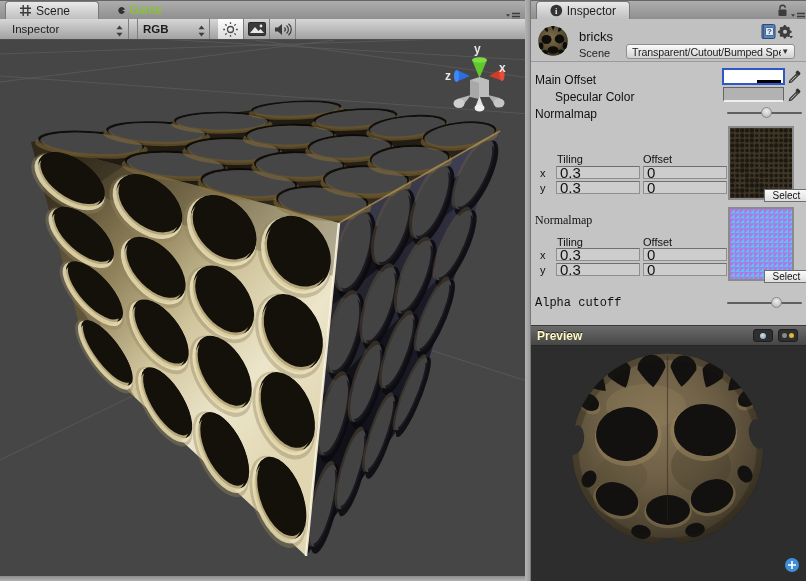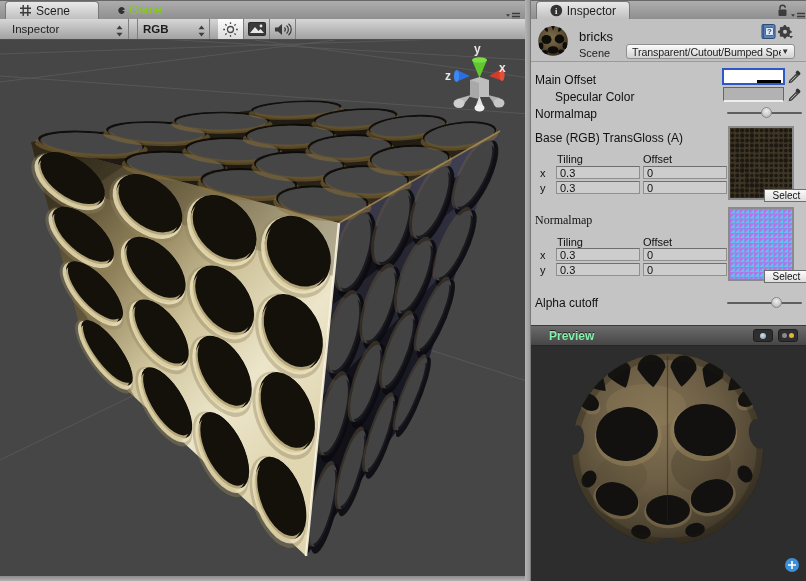--- a/index.html
+++ b/index.html
@@ -29,21 +29,21 @@
 #vdiv { left:525px; top:0; width:6px; height:581px; background:linear-gradient(90deg,#b4b4b4,#9a9a9a); border-right:1px solid #787878; }
 
 
 #insp { left:531px; top:0; width:275px; height:581px; background:#c4c4c4; }
 #tabbar-r { left:531px; top:0; width:275px; height:19px;
   background:linear-gradient(#adadad,#8f8f8f); border-top:1px solid #666; }
 #header { left:531px; top:19px; width:275px; height:43px; background:#c1c1c1; border-bottom:1px solid #9a9a9a; }
 .lbl { position:absolute; font-size:12px; color:#111; }
 .small { font-size:11px; }
 .field { position:absolute; height:13px; background:#cdcdcd; border:1px solid #8f8f8f; border-top-color:#6f6f6f;
-  font-size:11px; color:#111; padding:0 3px; line-height:12px; }
+  font-size:15px; color:#111; padding:0 3px; line-height:12px; }
 .dropdown { position:absolute; border-radius:3px; background:linear-gradient(#fbfbfb,#d2d2d2);
   border:1px solid #8f8f8f; font-size:11.5px; color:#1a1a1a; display:flex; align-items:center; }
 .slider-track { position:absolute; height:2px; background:#5f5f5f; border-radius:1px; }
 .slider-knob { position:absolute; width:11px; height:11px; border-radius:50%;
   background:radial-gradient(circle at 50% 35%, #efefef, #c2c2c2 70%, #9a9a9a); border:1px solid #8a8a8a; }
 .thumb { position:absolute; width:66px; height:74px; border:2px solid #8a8a8a; background:#222; }
 .selectbtn { position:absolute; width:45px; height:13px; background:linear-gradient(#fafafa,#dedede);
   border:1px solid #6e6e6e; font-size:10px; color:#111; text-align:center; line-height:12px; }
 #prevbar { left:531px; top:325px; width:275px; height:21px;
   background:linear-gradient(#6b6b6b,#464646); border-top:1px solid #3a3a3a; border-bottom:1px solid #262626; }
@@ -495,21 +495,20 @@
 <div class="swatch" style="left:723px; top:87px; width:61px; height:15px; background:#b2b2b2; border:1px solid #666; border-bottom:2px solid #eee;"></div>
 <div class="abs" style="left:788px; top:88px;"><svg width="13" height="14" viewBox="0 0 13 14">
 <path d="M1.5 12.5 L2 10.5 L8 4.5 L9.5 6 L3.5 12 Z" fill="none" stroke="#333" stroke-width="1.2"></path>
 <path d="M7.5 3 L10.5 6 L12 4.5 Q13 3.5 12 2.5 L10.5 1 Q9.5 0 8.5 1 Z" fill="#333"></path>
       </svg></div>
 
 <div class="lbl" style="left:535px; top:107px;">Normalmap</div>
 <div class="slider-track" style="left:727px; top:112px; width:75px;"></div>
 <div class="slider-knob" style="left:761px; top:107px;"></div>
 
-<div class="lbl" style="left:535px; top:131px;">Base (RGB) TransGloss (A)</div>
 <div class="thumb" style="left:728px; top:126px;"><svg width="62" height="70" viewBox="0 0 62 70">
         <rect width="62" height="70" fill="#473c2c"></rect>
         <rect width="62" height="70" fill="#2e2719" opacity="0.35"></rect>
         <circle cx="2.5" cy="2.5" r="1.7" fill="#1c1812"></circle>
         <circle cx="2.5" cy="7.5" r="1.9" fill="#1c1812"></circle>
         <circle cx="2.5" cy="12.5" r="1.8" fill="#1c1812"></circle>
         <circle cx="2.5" cy="17.5" r="2.0" fill="#1c1812"></circle>
         <circle cx="2.5" cy="22.5" r="2.0" fill="#1c1812"></circle>
         <circle cx="2.5" cy="27.5" r="1.6" fill="#1c1812"></circle>
         <circle cx="2.5" cy="32.5" r="1.5" fill="#1c1812"></circle>
@@ -1096,26 +1095,26 @@
 <div class="lbl small" style="left:557px; top:236px;">Tiling</div>
 <div class="lbl small" style="left:643px; top:236px;">Offset</div>
 <div class="lbl small" style="left:540px; top:249px;">x</div>
 <div class="field" style="left:556px; top:248px; width:84px;">0.3</div>
 <div class="field" style="left:643px; top:248px; width:84px;">0</div>
 <div class="lbl small" style="left:540px; top:264px;">y</div>
 <div class="field" style="left:556px; top:263px; width:84px;">0.3</div>
 <div class="field" style="left:643px; top:263px; width:84px;">0</div>
 <div class="selectbtn" style="left:764px; top:270px;">Select</div>
 
-<div class="lbl" style="left:535px; top:296px;">Alpha cutoff</div>
+<div class="lbl" style="left:535px; top:296px;font-family:Liberation Mono, monospace;">Alpha cutoff</div>
 <div class="slider-track" style="left:727px; top:302px; width:75px;"></div>
 <div class="slider-knob" style="left:771px; top:297px;"></div>
 
 <div class="abs" id="prevbar"></div>
-<div class="lbl" style="left:537px; top:329px; color:#86efac; font-weight:bold; font-size:12px; text-shadow:0 -1px 0 #222;margin-left:12px;">Preview</div>
+<div class="lbl" style="left:537px; top:329px; color:#fef9c3; font-weight:bold; font-size:12px; text-shadow:0 -1px 0 #222;">Preview</div>
 <div class="pbtn" style="left:753px;">
       <div class="dot" style="background:radial-gradient(circle at 40% 35%, #cfe0ea, #7e97a8);"></div>
     </div>
 <div class="pbtn" style="left:778px;">
       <div class="dot" style="width:5px;height:5px;background:#8a8a8a;"></div>
       <div class="dot" style="width:5px;height:5px;background:#e0b63a;"></div>
     </div>
 <div class="abs" style="left:531px; top:346px;"><svg width="275" height="235" viewBox="0 0 275 235">
 <rect width="275" height="235" fill="#2d2d2d"></rect>
 <defs>

